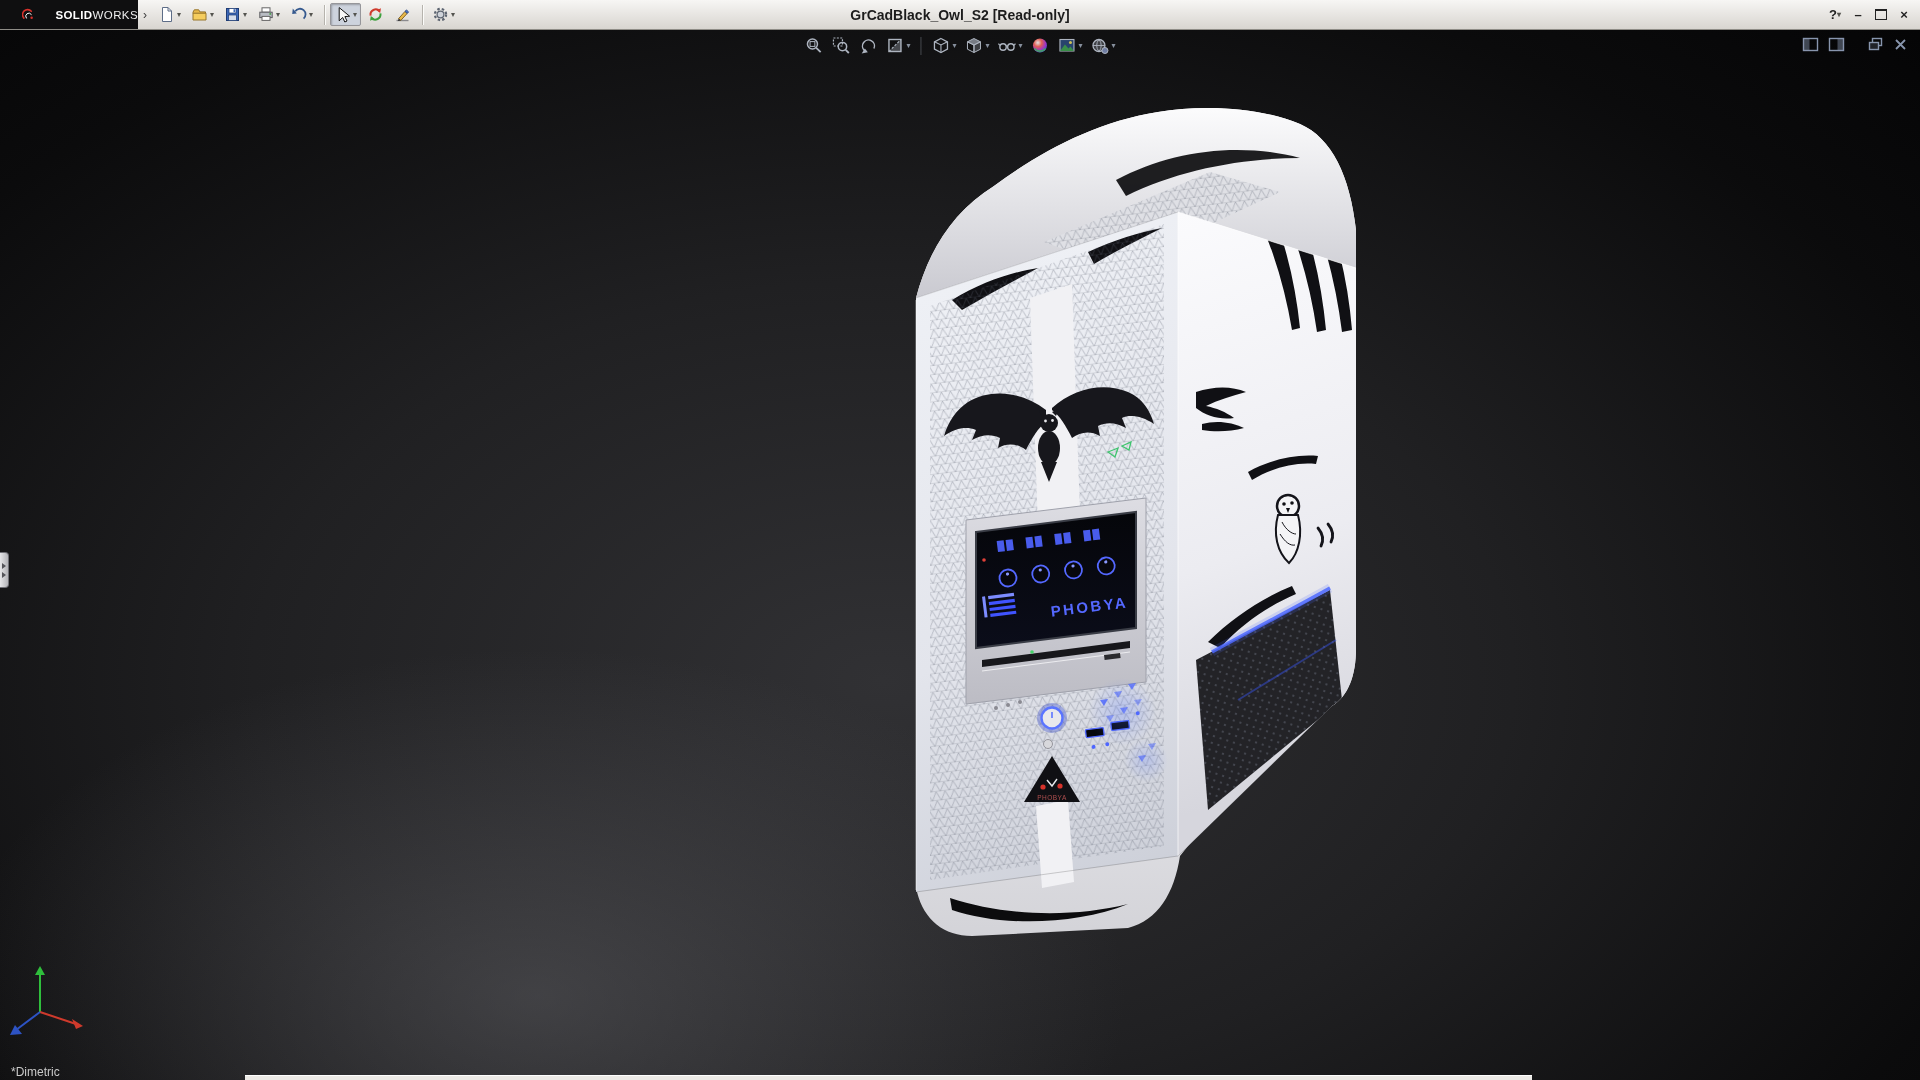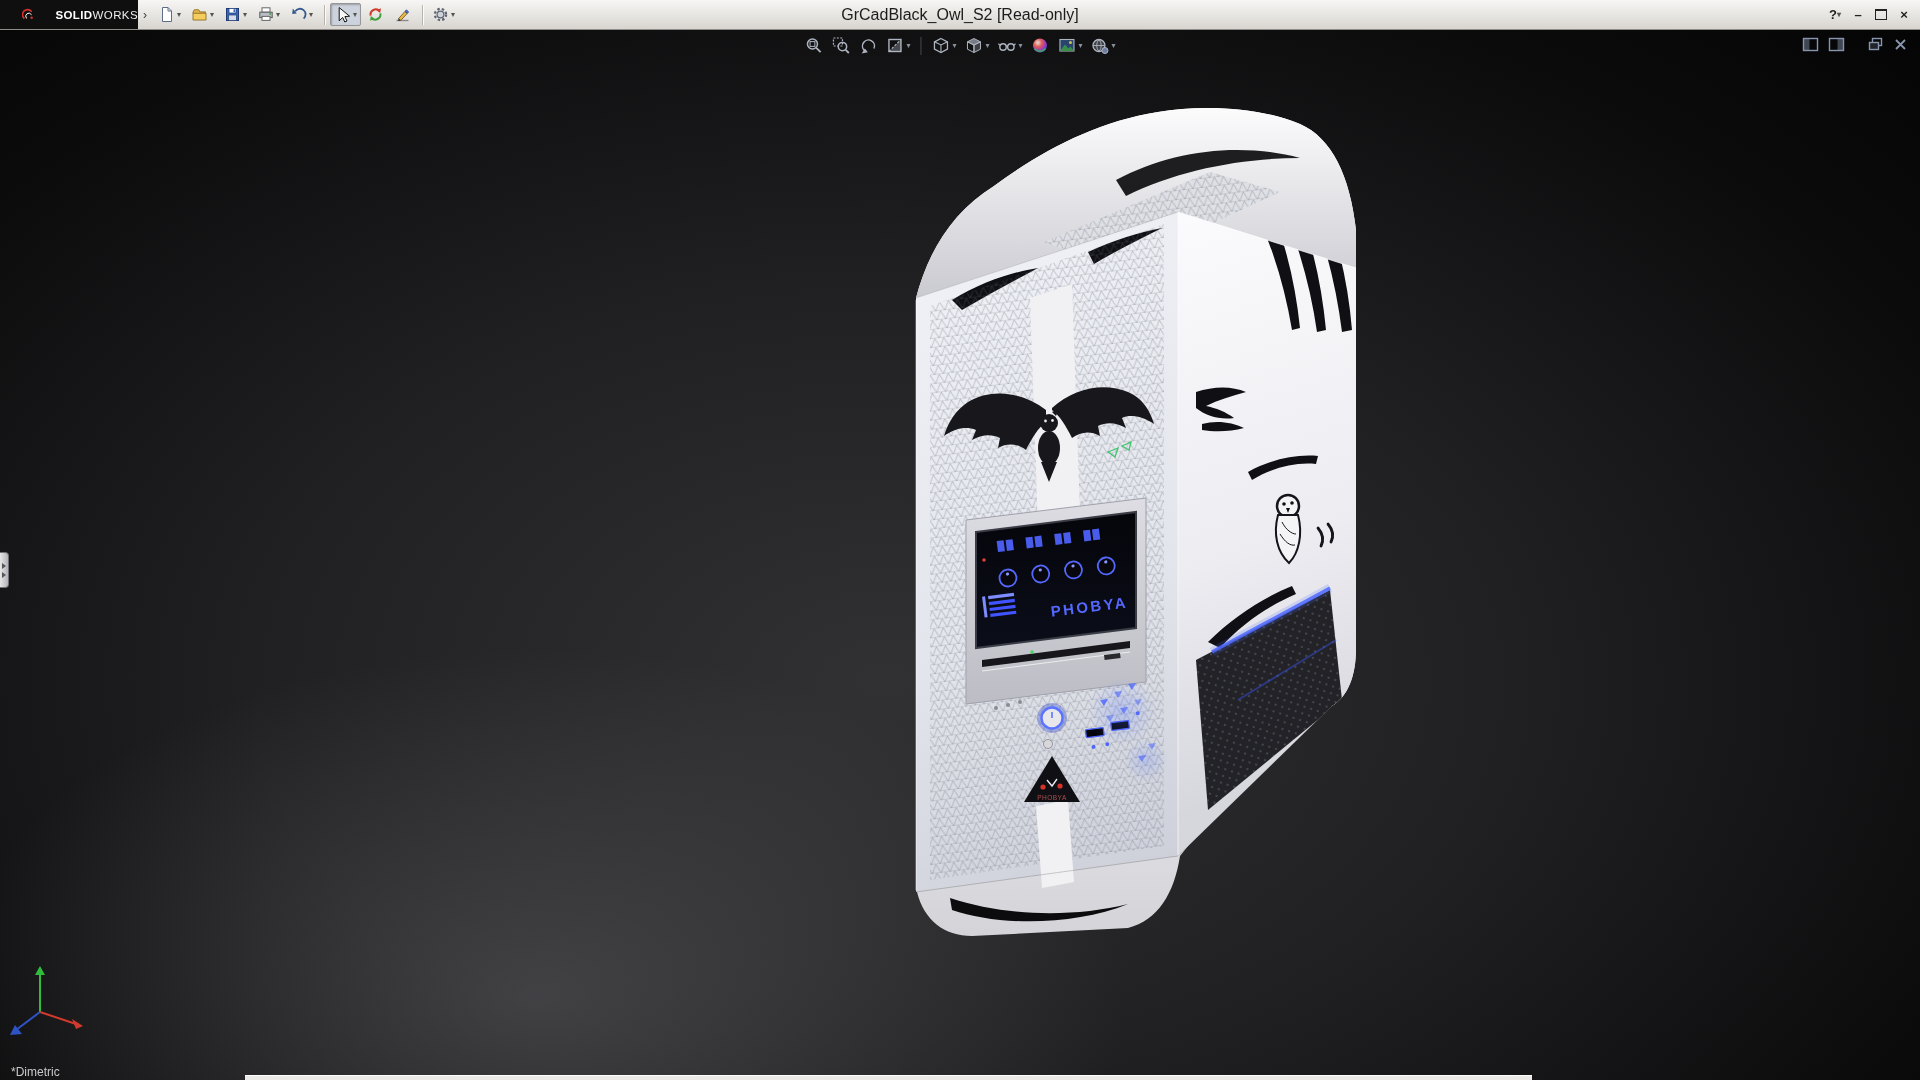--- a/index.html
+++ b/index.html
@@ -17,21 +17,21 @@
   .brand .works{font-weight:400;color:#ededed;}
   .menu-expand{color:#3c3c3c;font-size:12px;margin:0 7px 0 5px;}
   .tbtn{display:flex;align-items:center;gap:1px;padding:2px 3px;margin-right:2px;
     border:1px solid transparent;border-radius:2px;}
   .tbtn.pressed{border-color:#96969a;background:#cdd3dd;
     box-shadow:inset 1px 1px 2px rgba(0,0,0,.25);}
   .tbtn svg{display:block;}
   .caret{font-size:8px;color:#54544f;line-height:1;margin-left:1px;}
   .tb-sep{width:1px;height:20px;background:#b6b3ad;box-shadow:1px 0 0 #fcfcfa;margin:0 5px;}
   .win-title{position:absolute;left:50%;top:50%;transform:translate(-50%,-50%);
-    font-size:16px;color:#1c1c1c;white-space:nowrap;}
+    font-size:14px;color:#1c1c1c;white-space:nowrap;font-weight:bold;}
   .win-controls{position:absolute;right:6px;top:0;height:29px;display:flex;align-items:center;gap:3px;}
   .wbtn{min-width:20px;height:20px;display:flex;align-items:center;justify-content:center;
     font-size:13px;font-weight:700;color:#222;}
   .wbtn .caret{margin-left:0;}
   .max-glyph{width:10px;height:8px;border:1px solid #222;border-top:2px solid #222;display:block;}
 
   
   .viewport{position:absolute;top:29px;left:0;right:0;bottom:0;overflow:hidden;
     background:
       radial-gradient(ellipse 950px 560px at 28% 92%, rgba(105,105,110,.45), rgba(0,0,0,0) 62%),

